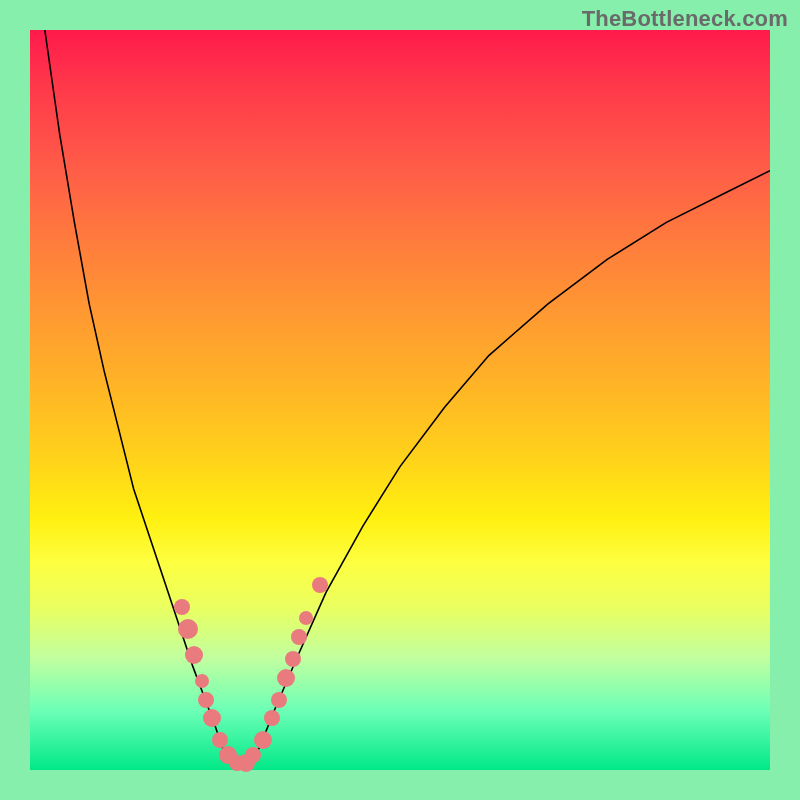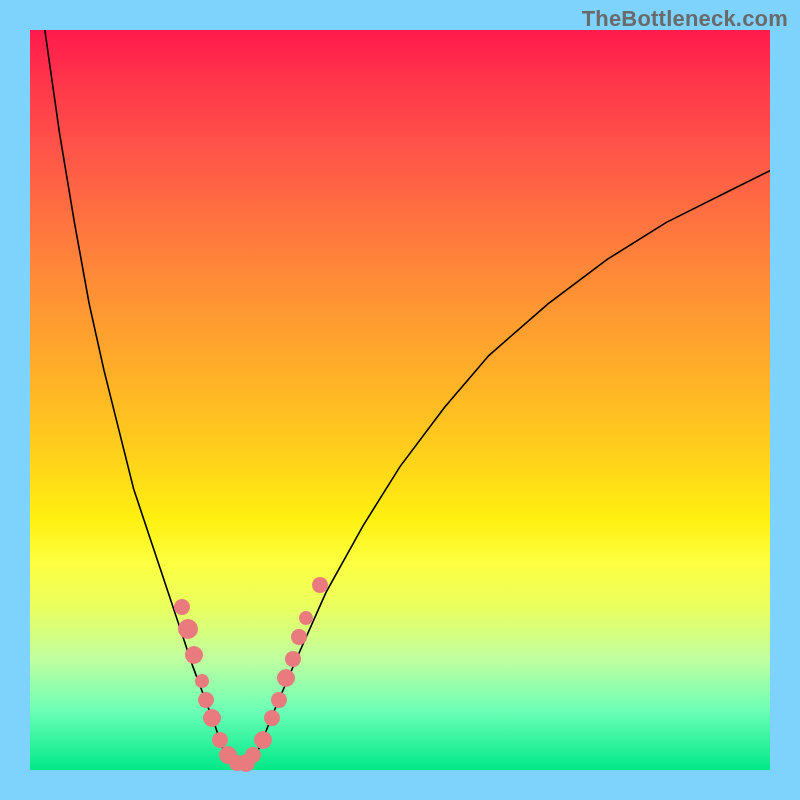--- a/index.html
+++ b/index.html
@@ -1,21 +1,21 @@
 <!DOCTYPE html>
 <html><head>
 <meta charset="utf-8">
 <style>
   * { margin: 0; padding: 0; box-sizing: border-box; }
   html, body { width: 800px; height: 800px; overflow: hidden; background: #000; }
   .stage {
     position: relative;
     width: 800px;
     height: 800px;
-    background: #7dd3fc;
+    background: #86efac;
   }
   .plot-area {
     position: absolute;
     left: 30px;
     top: 30px;
     width: 740px;
     height: 740px;
     background: linear-gradient(to bottom,
       #ff1a4c 0%,
       #ff3a4a 8%,

